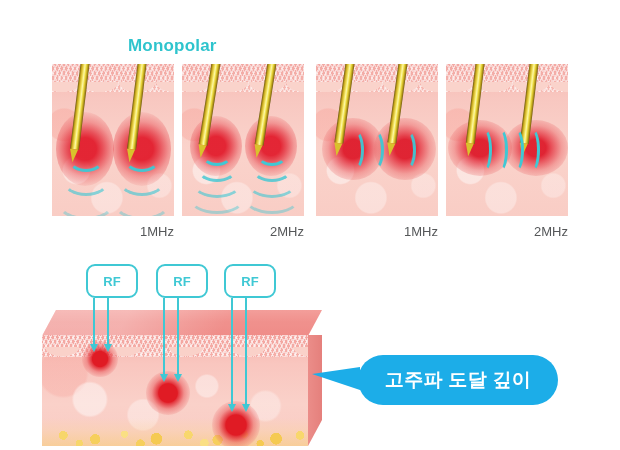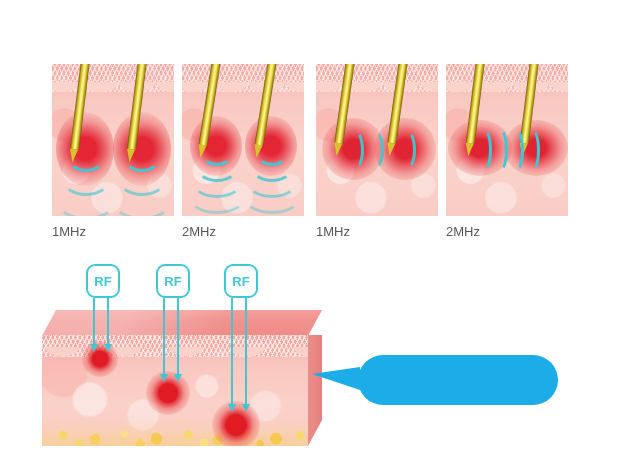--- a/index.html
+++ b/index.html
@@ -90,21 +90,21 @@
   
   .arc { position:absolute; border-style:solid; border-color:transparent; }
   .arc-h { border-bottom-color:#3fc8d4; border-radius:50%; }
   .arc-vr { border-right-color:#3fc8d4; border-radius:50%; }
 
   
   .cap {
     position:absolute;
     top:224px;
     width:122px;
-    text-align:left;
+    text-align:right;
     font-size:13px;
     color:#555759;
   }
   #cap-0 { left: 52px; }
   #cap-1 { left: 182px; }
   #cap-2 { left: 316px; }
   #cap-3 { left: 446px; }
 
   
   #skin-block { position:absolute; left:42px; top:310px; width:280px; height:136px; }
@@ -163,21 +163,21 @@
       linear-gradient(180deg, rgba(250,205,198,0) 0%, rgba(250,214,160,.35) 45%, rgba(247,208,120,.55) 100%);
   }
   .blk-side {
     position:absolute; left:266px; top:25px; width:14px; height:111px;
     background: linear-gradient(90deg,#eb8d89 0%, #e5807c 100%);
     clip-path: polygon(0 0, 14px -26px, 14px 85px, 0 111px);
   }
 
   
   .rf-badge {
-    position:absolute; width:34px; height:34px;
+    position:absolute; width:52px; height:34px;
     border:2px solid #3fc8d4; border-radius:9px;
     background:#fff; color:#3fc8d4;
     font-size:13px; font-weight:bold;
     display:flex; align-items:center; justify-content:center;
   }
   .beam { position:absolute; width:2px; background:#3fc8d4; }
   .beam-arrow {
     position:absolute; width:0; height:0;
     border-left:4.5px solid transparent;
     border-right:4.5px solid transparent;
@@ -211,20 +211,21 @@
     border-top:7px solid transparent;
     border-bottom:16px solid transparent;
     border-right:48px solid #1cade8;
   }
 </style>
 </head>
 <body>
 
 <div class="stage">
 
+  <div class="sec-title" id="title-mono">Monopolar</div>
 
   <div class="panel" id="panel-0">
     <div class="sk-dermis"></div>
     <div class="sk-epi"></div>
     <div class="sk-wave"></div>
 
     <div class="heat" style="left:4px; top:48px; width:58px; height:74px;"></div>
     <div class="heat" style="left:61px; top:48px; width:58px; height:74px;"></div>
 
     <div class="needle" style="left:29px; top:-4px; height:90px; transform:rotate(7deg);">
@@ -359,15 +360,16 @@
     <span>RF</span>
   </div>
   <div class="beam" style="left:231px; top:298px; height:108px;"></div>
   <div class="beam" style="left:245px; top:298px; height:108px;"></div>
   <div class="beam-arrow" style="left:227.5px; top:404px;"></div>
   <div class="beam-arrow" style="left:241.5px; top:404px;"></div>
 
 
   <div class="bubble" id="bubble-depth">
     <div class="tail"></div>
+    <span>고주파 도달 깊이</span>
   </div>
 
 </div>
 
 </body></html>

